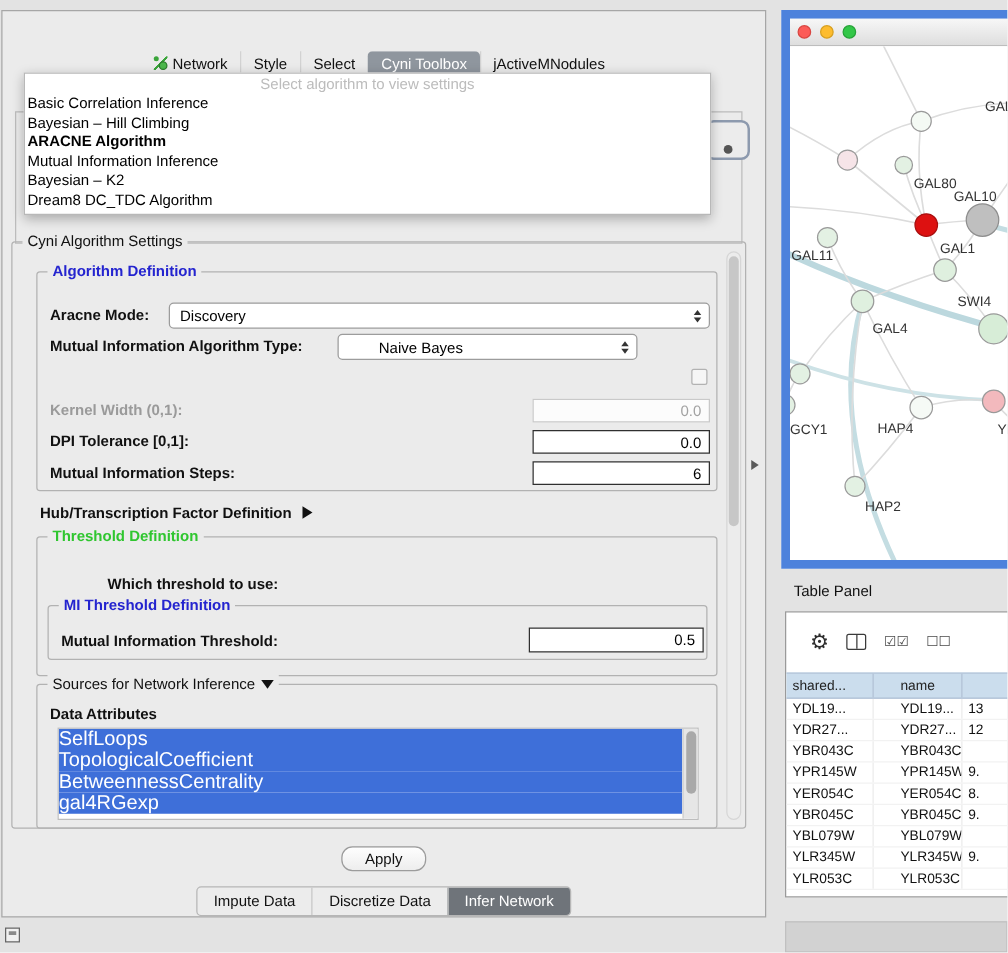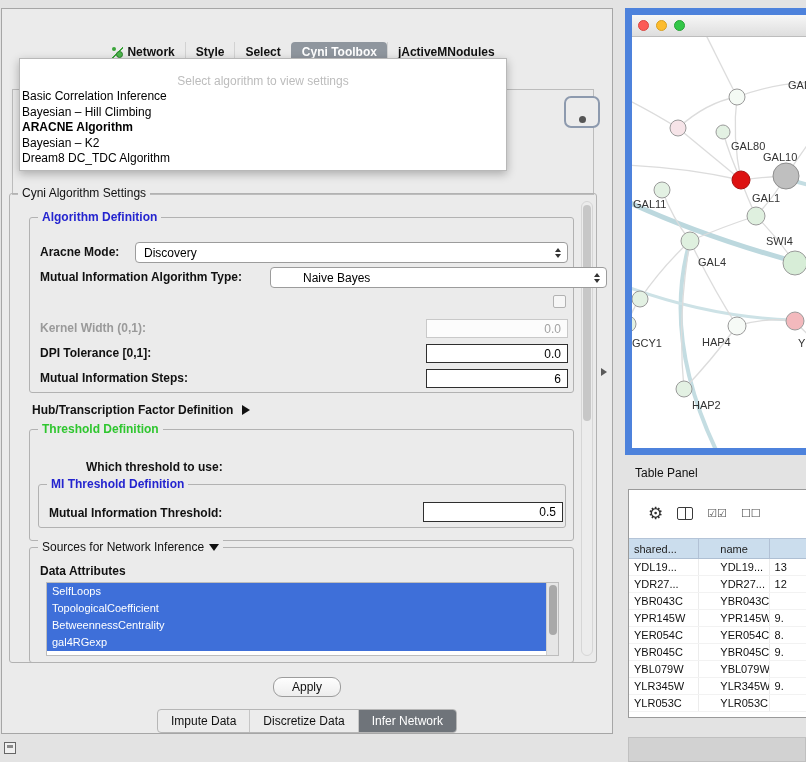--- a/index.html
+++ b/index.html
@@ -6,36 +6,36 @@
   body { font-family:"Liberation Sans", sans-serif; }
   .screen { position:relative; width:806px; height:762px; background:#e3e3e3; overflow:hidden; font-family:"Liberation Sans",sans-serif; }
 
   
   .cp { position:absolute; left:1px; top:8px; width:612px; height:726px; background:#ebebeb; border:1px solid #a6a6a6; }
   .cp-titlebar { position:absolute; top:0; left:0; right:0; height:22px; border-bottom:1px solid #c6c6c6; }
   .cp-title { position:absolute; left:8px; top:4px; font-size:12px; color:#1c1c1c; }
   .float-ic { position:absolute; right:26px; top:6px; width:9px; height:9px; border:1.5px solid #444; background:#f4f4f4; }
   .close-ic { position:absolute; right:8px; top:3px; font-size:12px; font-weight:bold; color:#111; cursor:default; }
 
-  .cp-tabs { position:absolute; top:30px; left:0; right:7px; height:23px; display:flex; justify-content:center; align-items:flex-end;font-weight:bold; }
+  .cp-tabs { position:absolute; top:30px; left:0; right:7px; height:23px; display:flex; justify-content:center; align-items:center; }
   .cp-tab { font-size:12px; color:#111; padding:3px 10px; display:flex; align-items:center; gap:4px; border-left:1px solid #d2d2d2; }
   .cp-tab:first-child { border-left:none; }
   .cp-tab.sel { background:#8f969e; color:#fff; border-radius:4px; border-left-color:transparent; }
   .net-ic { width:11px; height:11px; display:inline-block; position:relative;
             background:linear-gradient(135deg,transparent 46%,#3aa53a 46%,#3aa53a 56%,transparent 56%); }
   .net-ic::before { content:""; position:absolute; left:0; top:0; width:4px; height:4px; border-radius:50%; background:#3aa53a; }
   .net-ic::after  { content:""; position:absolute; right:0; bottom:0; width:5px; height:5px; border-radius:50%; background:#4db84d; border:1px solid #2e7d2e; }
 
   
   .ghost-box { position:absolute; left:10px; top:80px; width:582px; height:106px; border:1px solid #bcbcbc; background:#ebebeb; }
   .ghost-btn { position:absolute; left:562px; top:87px; width:36px; height:32px; border:2px solid #8d9aae; border-radius:7px; background:#ececec; }
   .ghost-btn::after { content:""; position:absolute; left:13px; top:18px; width:7px; height:7px; border-radius:50%; background:#555; }
 
   
-  .algo-popup { position:absolute; left:17px; top:49px; width:488px; background:#fff; border:1px solid #b8b8b8; box-shadow:0 3px 9px rgba(0,0,0,.28); z-index:30; padding:14px 0 3px 0; }
+  .algo-popup { position:absolute; left:17px; top:49px; width:550px; background:#fff; border:1px solid #b8b8b8; box-shadow:0 3px 9px rgba(0,0,0,.28); z-index:30; padding:0 0 3px 0; }
   .pp-placeholder { color:#bcbcbc; text-align:center; font-size:12px; height:16px; line-height:16px; }
   .pp-item { font-size:12px; height:15.5px; line-height:15.5px; padding-left:2px; color:#000; white-space:nowrap; }
   .pp-item.sel { font-weight:bold; }
 
   
   .grp { position:absolute; border:1px solid #b2b2b2; border-radius:3px; }
   .grp > .legend { position:absolute; top:-8px; left:8px; background:#ebebeb; padding:0 4px; font-size:12px; color:#111; white-space:nowrap; }
   .legend.blue { color:#2424cf; font-weight:bold; }
   .legend.green { color:#2fc62f; font-weight:bold; }
 
@@ -56,21 +56,21 @@
   .tfield.dark { border:1px solid #2f2f2f; color:#000; }
 
   .chk { position:absolute; width:13px; height:13px; border:1px solid #b2b2b2; background:#f6f6f6; border-radius:2px; }
 
   .hub-row { position:absolute; left:30px; top:394px; display:flex; align-items:center; gap:9px; }
   .tri-right { width:0; height:0; border-left:8px solid #111; border-top:5.5px solid transparent; border-bottom:5.5px solid transparent; }
   .tri-dn-b { width:0; height:0; border-top:7px solid #111; border-left:5px solid transparent; border-right:5px solid transparent; display:inline-block; margin-left:5px; vertical-align:middle; }
 
   .src-wrap { position:absolute; left:16px; top:34px; width:513px; height:74px; border:1px solid #bdbdbd; background:#fff; display:flex; overflow:hidden; }
   .src-list { flex:1; overflow:hidden; }
-  .src-item { background:#3e6fd9; color:#fff; font-size:11px; height:17px; line-height:17px; padding-left:5px; white-space:nowrap; }
+  .src-item { background:#3e6fd9; color:#fff; font-size:16px; height:17px; line-height:17px; white-space:nowrap; }
   .src-scroll { width:12px; background:#e6e6e6; border-left:1px solid #cfcfcf; position:relative; }
   .src-thumb { position:absolute; left:1.5px; top:2px; width:8px; height:50px; background:#a9a9a9; border-radius:4px; }
 
   .apply-btn { position:absolute; left:50%; transform:translateX(-50%); top:668px; width:68px; height:20px; font-size:12px; color:#111; text-align:center; line-height:18px; background:linear-gradient(#fefefe,#ededed); border:1px solid #9c9c9c; border-radius:9px; }
 
   .bottom-tabs { position:absolute; left:0; right:0; top:700px; display:flex; justify-content:center; }
   .bt-bar { display:flex; border:1px solid #b6b6b6; border-radius:4px; background:#ececec; overflow:hidden; }
   .bt-item { font-size:12px; padding:4px 13px; color:#111; border-left:1px solid #c6c6c6; }
   .bt-item:first-child { border-left:none; }
   .bt-item.sel { background:#6f747a; color:#fff; }
@@ -135,20 +135,21 @@
 
     <div class="ghost-box"></div>
     <div class="ghost-btn"></div>
 
     <div class="algo-popup">
       <div class="pp-placeholder">Select algorithm to view settings</div>
       <div>
           <div class="pp-item">Basic Correlation Inference</div>
           <div class="pp-item">Bayesian – Hill Climbing</div>
           <div class="pp-item sel">ARACNE Algorithm</div>
+          <div class="pp-item">Mutual Information Inference</div>
           <div class="pp-item">Bayesian – K2</div>
           <div class="pp-item">Dream8 DC_TDC Algorithm</div>
         </div>
     </div>
 
     <div class="grp cyni-group">
       <span class="legend">Cyni Algorithm Settings</span>
     </div>
     <div class="set-scroll">
       <div class="set-thumb"></div>
@@ -160,21 +161,21 @@
       <span class="lbl" style="left:10px; top:27px;">Aracne Mode:</span>
       <div class="combo" style="left:105px; top:24px; width:433px;">
         <span>Discovery</span>
         <span class="arrows">
             <span class="tri-up"></span>
             <span class="tri-down"></span>
           </span>
       </div>
 
       <span class="lbl" style="left:10px; top:52px;">Mutual Information Algorithm Type:</span>
-      <div class="combo" style="left:240px; top:49px; width:337px;padding-left:32px;">
+      <div class="combo" style="left:240px; top:49px; width:240px;padding-left:32px;">
         <span>Naive Bayes</span>
         <span class="arrows">
             <span class="tri-up"></span>
             <span class="tri-down"></span>
           </span>
       </div>
 
       <span class="chk" style="left:523px; top:77px;"></span>
 
       <span class="lbl gray" style="left:10px; top:103px;">Kernel Width (0,1):</span>

